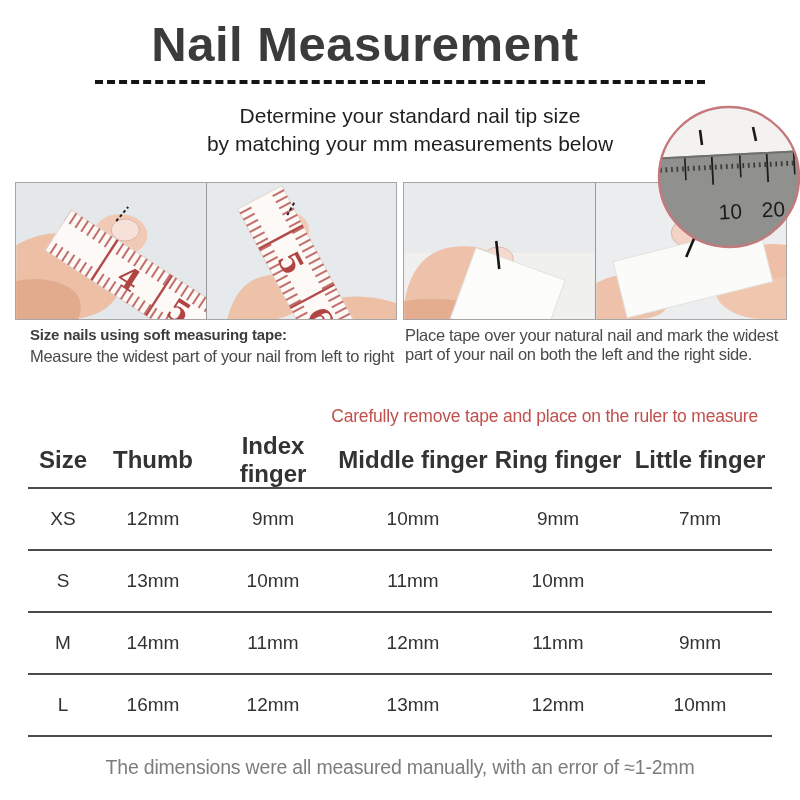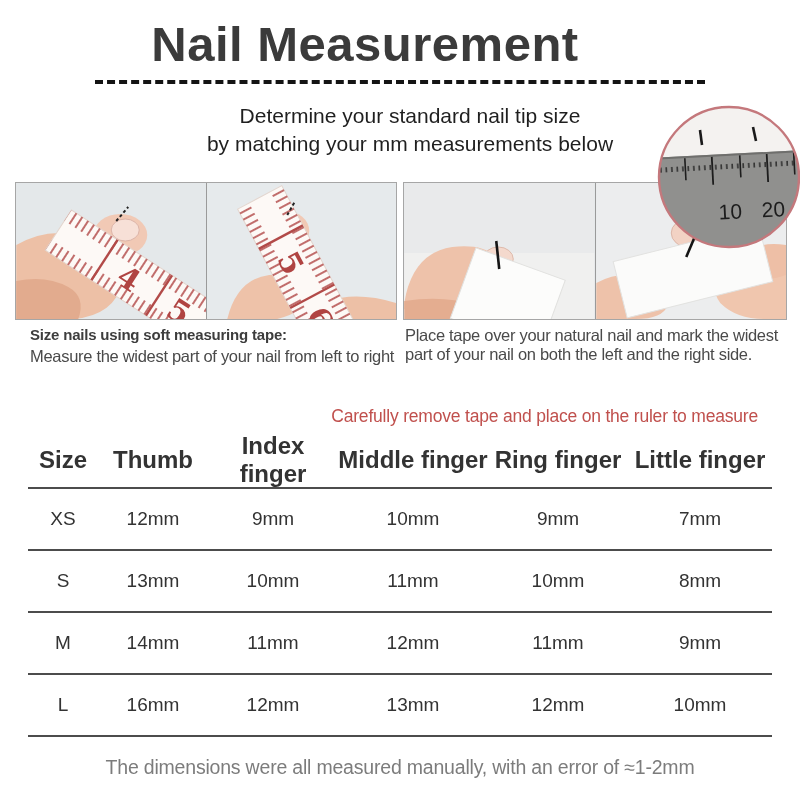--- a/index.html
+++ b/index.html
@@ -193,21 +193,20 @@
       <div class="cell">10mm</div>
       <div class="cell">9mm</div>
       <div class="cell">7mm</div>
     </div>
     <div class="trow">
       <div class="cell">S</div>
       <div class="cell">13mm</div>
       <div class="cell">10mm</div>
       <div class="cell">11mm</div>
       <div class="cell">10mm</div>
-      <div class="cell">8mm</div>
     </div>
     <div class="trow">
       <div class="cell">M</div>
       <div class="cell">14mm</div>
       <div class="cell">11mm</div>
       <div class="cell">12mm</div>
       <div class="cell">11mm</div>
       <div class="cell">9mm</div>
     </div>
     <div class="trow">

